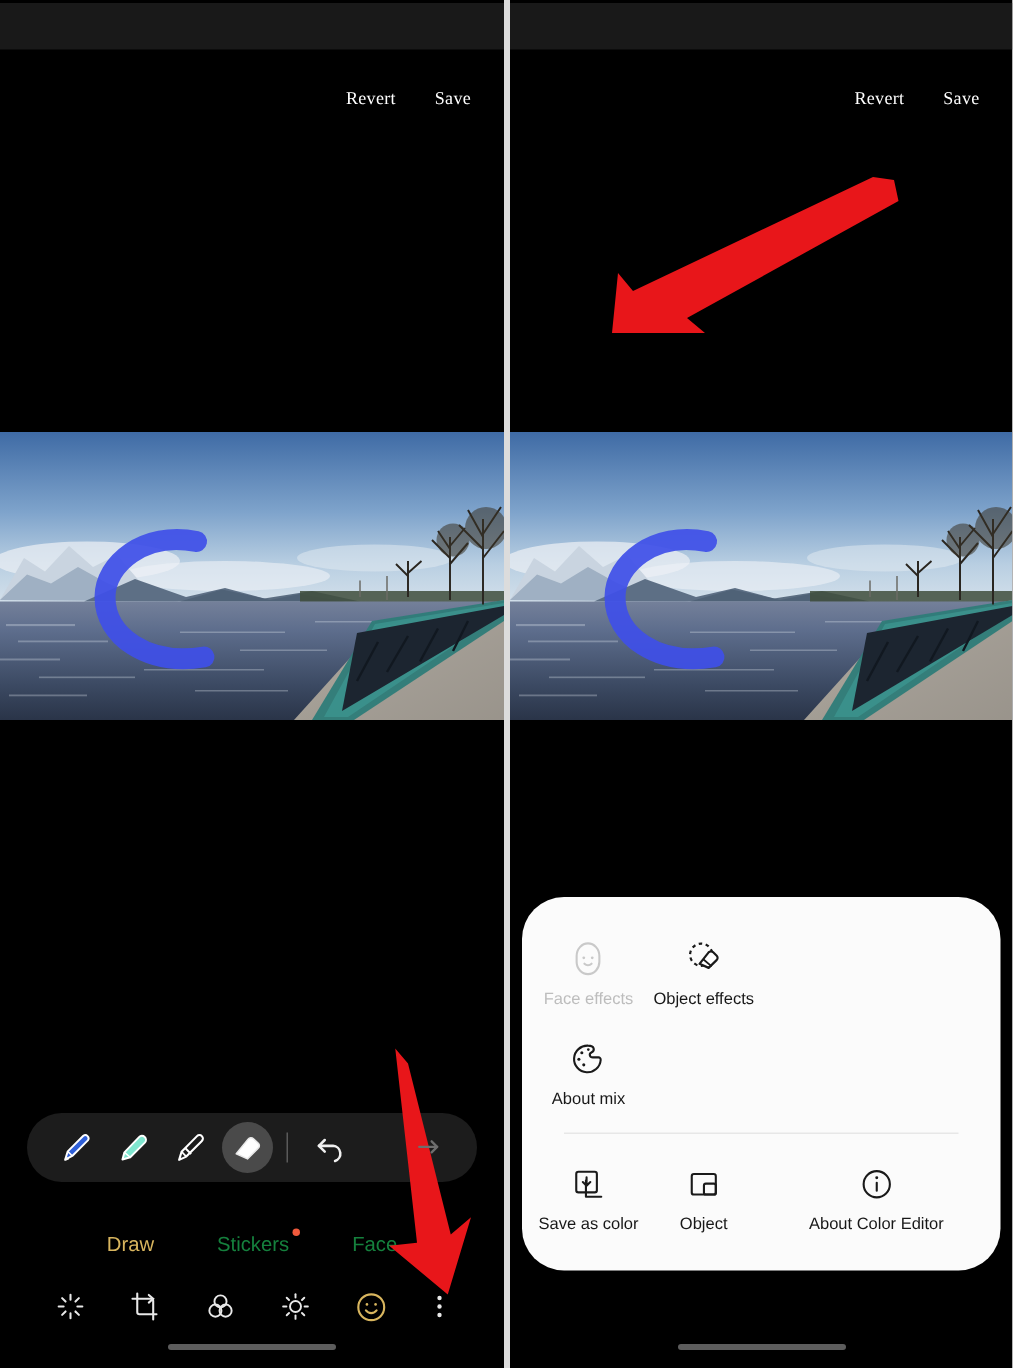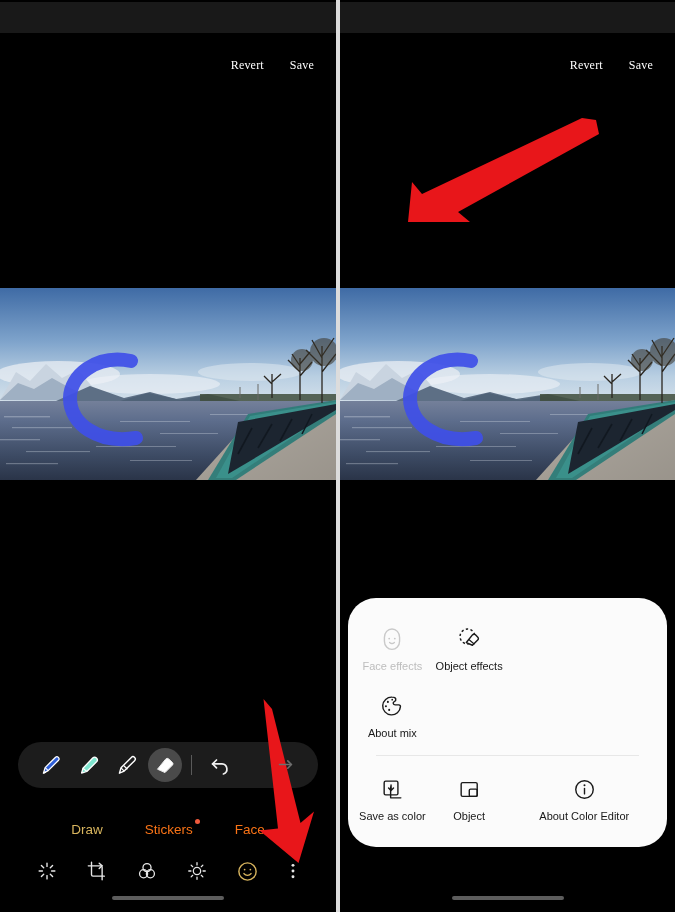--- a/index.html
+++ b/index.html
@@ -67,21 +67,21 @@
   .pill-div {
     width: 1px; height: 20px; background: #5a5a5a; margin: 0 9px 0 7px;
   }
 
   
   .modes {
     position: absolute; left: 0; right: 0; top: 802px; height: 26px;
     display: flex; align-items: flex-start; justify-content: center; gap: 42px; margin-top: 20px;
   }
   .mode {
-    font-size: 13.5px; color: #f97316; position: relative; white-space: nowrap;
+    font-size: 13.5px; color: #15803d; position: relative; white-space: nowrap;
   }
   .mode.active { color: #d8b55e; }
   .badge-dot {
     position: absolute; right: -7px; top: -3px;
     width: 5px; height: 5px; border-radius: 50%; background: #f05a3c;
   }
 
   
   .iconbar {
     position: absolute; left: 0; right: 0; top: 850px; height: 42px;

